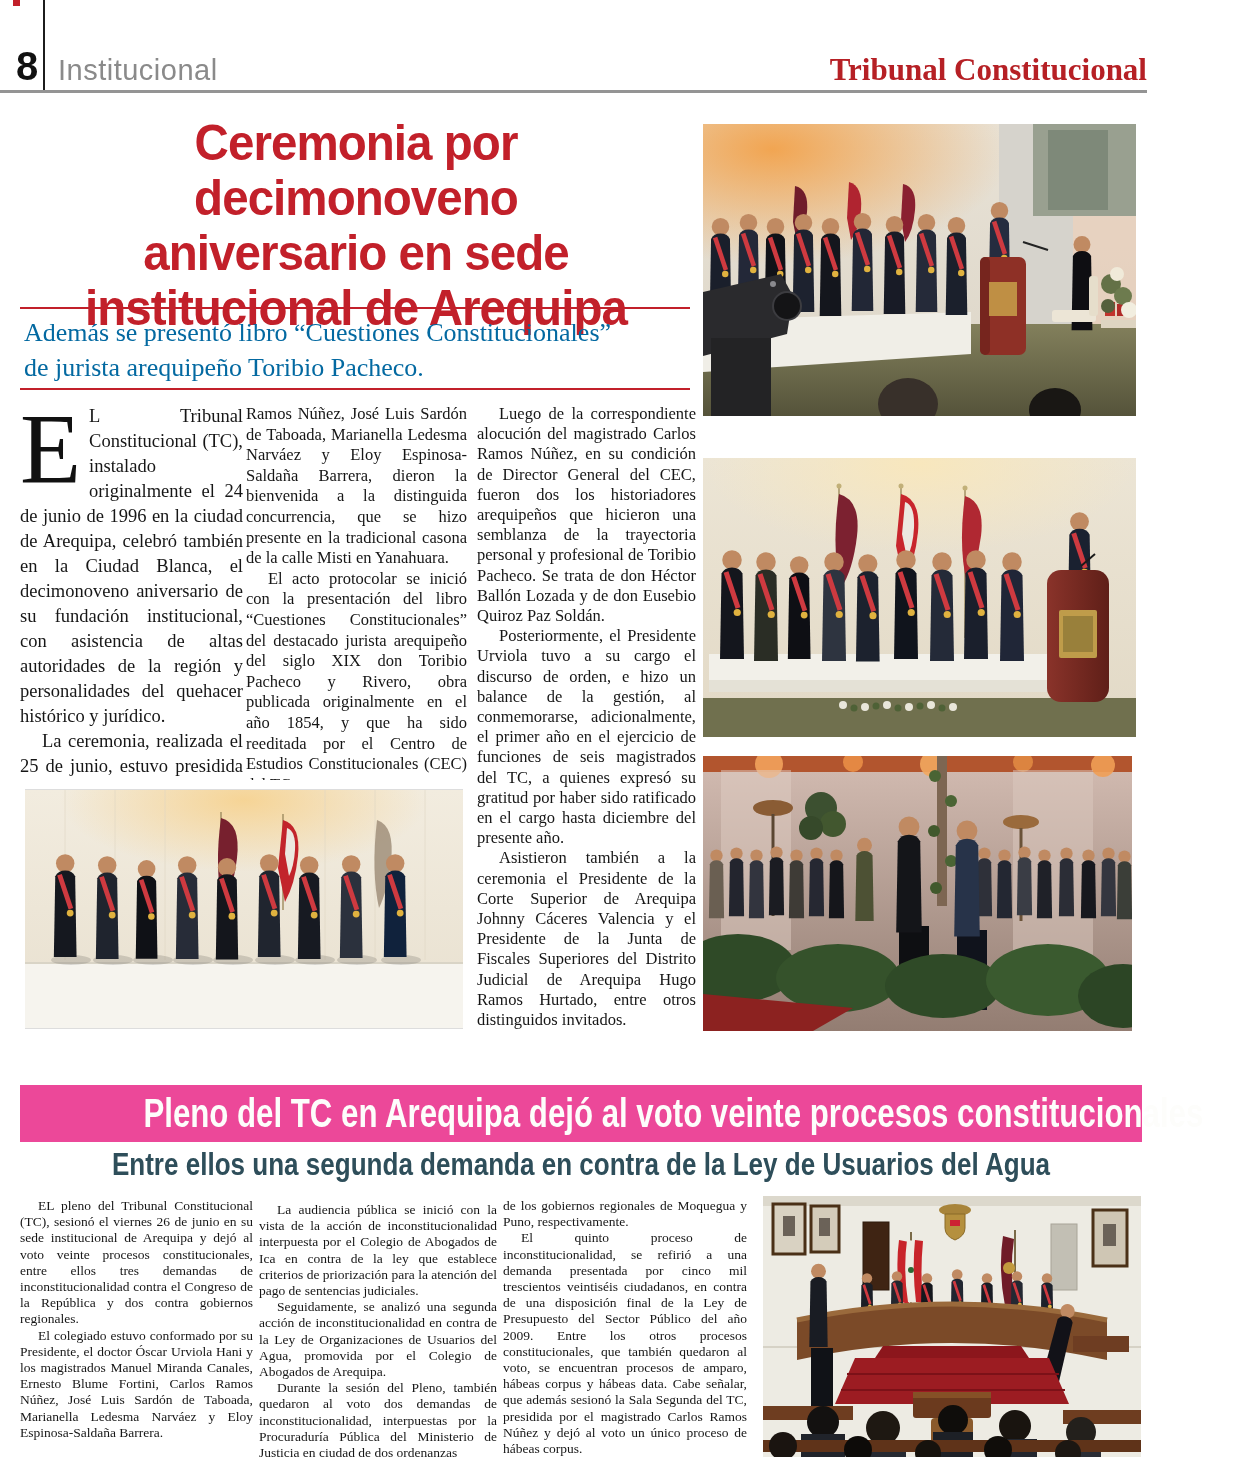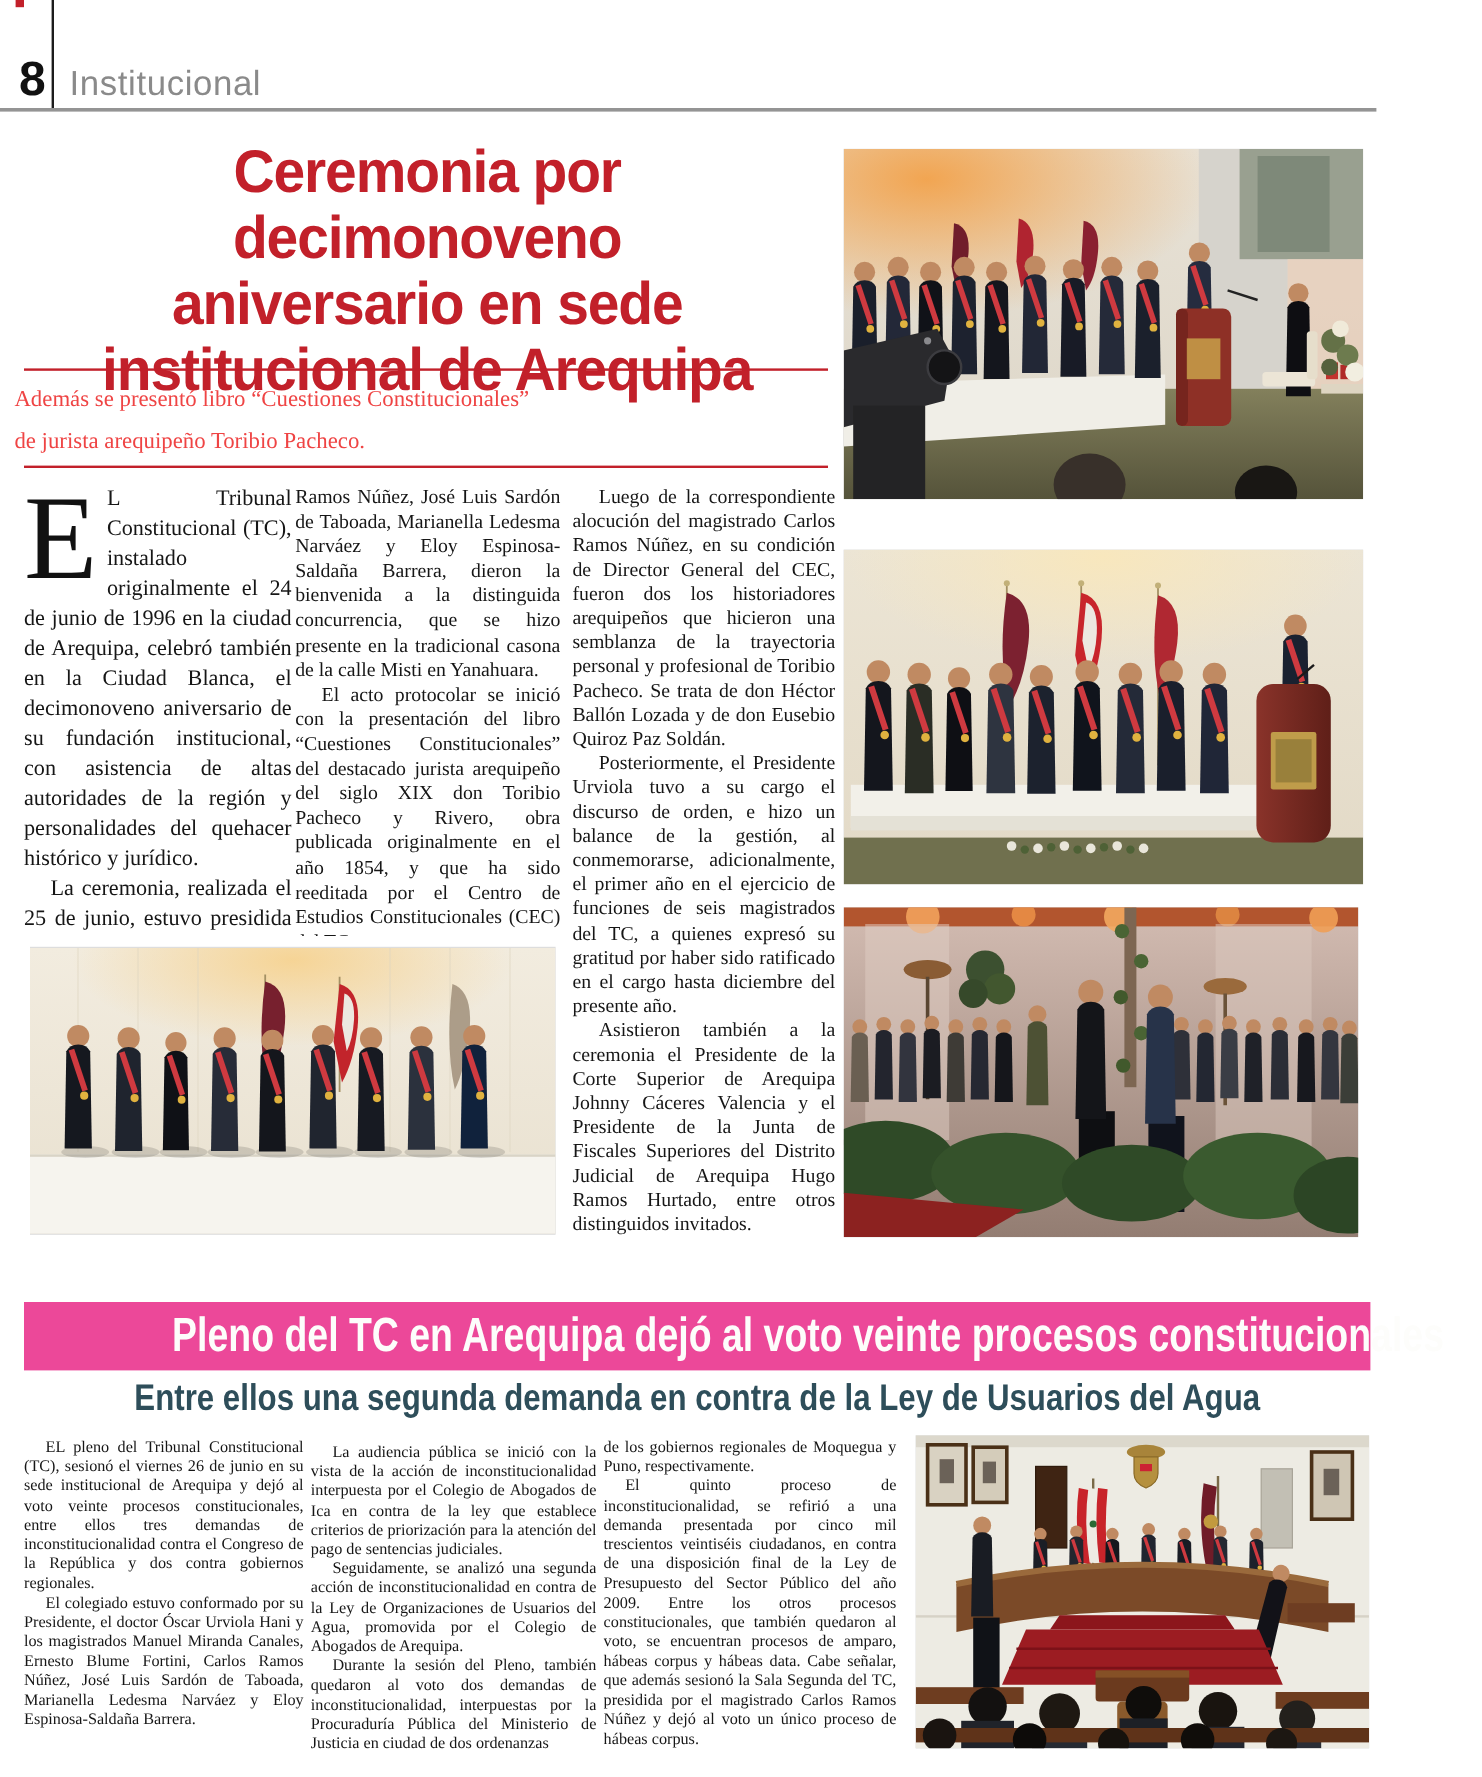--- a/index.html
+++ b/index.html
@@ -19,21 +19,21 @@
   .head-rule{left:0;top:90px;width:1147px;height:3px;background:#949494;}
 
   
   .headline{left:22px;top:116px;width:668px;text-align:center;
             font-family:"Liberation Sans",sans-serif;font-weight:700;
             font-size:50px;line-height:55px;color:#c2202a;letter-spacing:-1px;
             transform:scaleX(.95);transform-origin:center top;}
   .red-rule{background:#c2202a;height:2px;}
   .rule1{left:20px;top:307px;width:670px;}
   .rule2{left:20px;top:388px;width:670px;}
-  .subhead{left:12px;top:315px;width:666px;font-size:19px;line-height:35px;color:#ef4444;}
+  .subhead{left:24px;top:315px;width:666px;font-size:26px;line-height:35px;color:#0369a1;}
 
   .bodycol{text-align:justify;overflow:hidden;}
   .bodycol p{margin:0;text-indent:22px;}
   .bodycol p.nofirst{text-indent:0;}
   .colA{left:20px;top:404px;width:223px;height:372px;font-size:18.5px;line-height:25px;}
   .colB{left:246px;top:404px;width:221px;height:376px;font-size:16.5px;line-height:20.6px;}
   .colC{left:477px;top:404px;width:219px;height:642px;font-size:16.5px;line-height:20.2px;}
   .dropcap{float:left;font-size:100px;line-height:78px;padding:6px 8px 0 0;color:#111;}
 
   
@@ -76,20 +76,21 @@
     </g>
   </defs>
 </svg>
 
 <div class="page">
 
   <div class="abs corner-tick"></div>
   <div class="abs head-vline"></div>
   <div class="abs page-num">8</div>
   <div class="abs section-label">Institucional</div>
+  <div class="abs masthead">Tribunal Constitucional</div>
   <div class="abs head-rule"></div>
 
   <div class="abs headline">
     <div>Ceremonia por decimonoveno</div>
     <div>aniversario en sede</div>
     <div>institucional de Arequipa</div>
   </div>
   <div class="abs red-rule rule1"></div>
   <div class="abs subhead">
     <div>Además se presentó libro “Cuestiones Constitucionales”</div>

